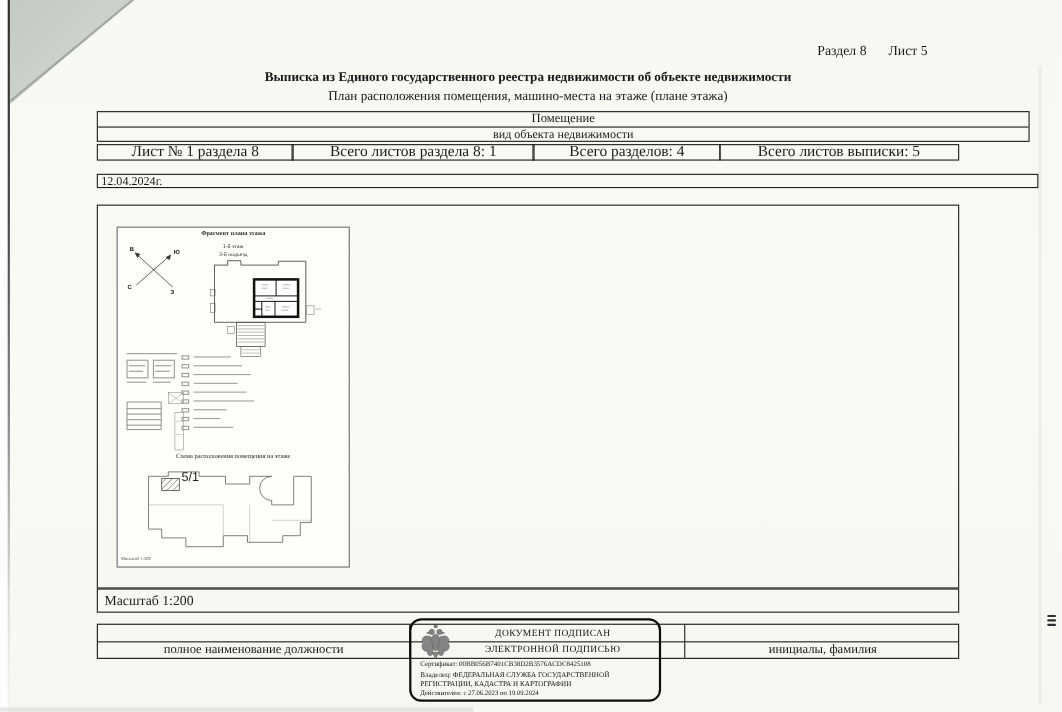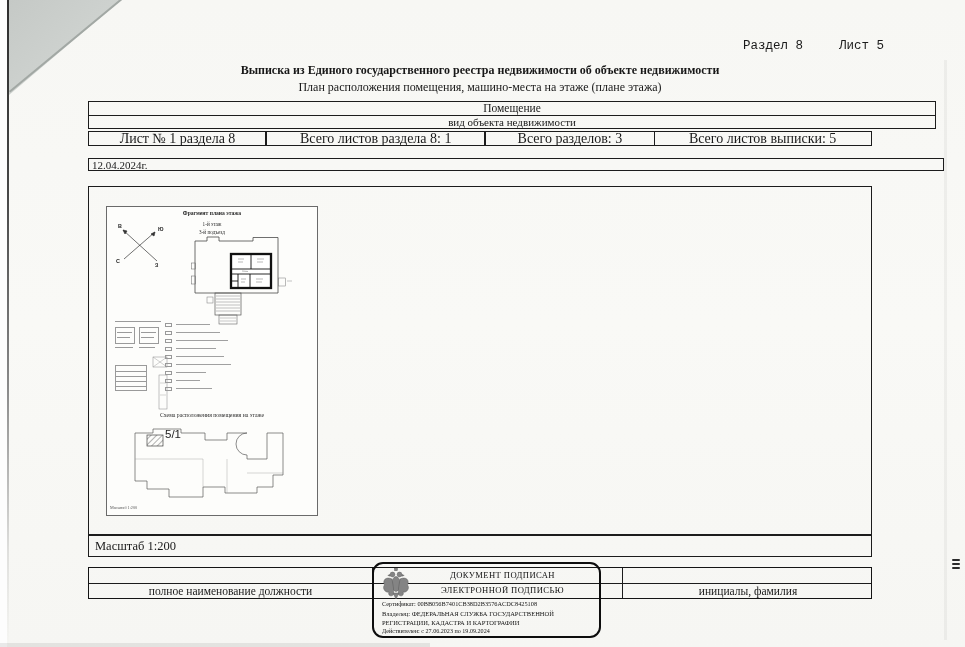--- a/index.html
+++ b/index.html
@@ -16,21 +16,21 @@
      background:linear-gradient(135deg,#c5c9c6 0%,#ced2cf 55%,#dfe2df 100%);
      clip-path:polygon(0 0,100% 0,0 100%);}
   .fold-edge{left:9px;top:91px;width:146px;height:1.6px;background:#a2a8a4;
      transform:rotate(-39.6deg);transform-origin:0 0;}
   .right-shade{left:944px;top:60px;width:3px;height:580px;background:rgba(60,60,60,.06);}
   .right-mark{left:952px;top:559px;width:8px;height:12px;}
   .right-mark div{height:2px;background:#2b2b2b;margin-bottom:2px;border-radius:1px;}
   .bottom-shade{left:0;top:643px;width:430px;height:4px;background:rgba(90,90,90,.12);}
 
   
-  .hdr{top:39px;left:743px;font-size:12.5px;display:flex;gap:36px;font-family:Liberation Mono, monospace;}
+  .hdr{top:39px;left:743px;font-size:12.5px;display:flex;gap:20px;}
   .title{top:63px;left:88px;width:784px;text-align:center;font-size:12px;font-weight:600;color:#181818;}
   .subtitle{top:80px;left:88px;width:784px;text-align:center;font-size:12px;color:#181818;}
 
   
   .bx{border:1.6px solid #1c1c1c;box-sizing:border-box;background:transparent;}
   .t1{left:88px;top:101px;width:848px;height:28px;}
   .t1 .r1{height:14px;border-bottom:1px solid #1c1c1c;box-sizing:border-box;
           text-align:center;font-size:11.5px;line-height:13px;}
   .t1 .r2{height:12px;text-align:center;font-size:11px;line-height:12px;}
   .t2{left:88px;top:131px;width:784px;height:15px;display:flex;border:none;}
@@ -115,21 +115,21 @@
   <div class="abs subtitle">План расположения помещения, машино-места на этаже (плане этажа)</div>
 
   <div class="abs bx t1">
     <div class="r1">Помещение</div>
     <div class="r2">вид объекта недвижимости</div>
   </div>
 
   <div class="abs t2">
     <div class="c" style="width:179px">Лист № 1 раздела 8</div>
     <div class="c" style="width:221px">Всего листов раздела 8: 1</div>
-    <div class="c" style="width:171px">Всего разделов: 3</div>
+    <div class="c" style="width:171px">Всего разделов: 4</div>
     <div class="c" style="width:218px">Всего листов выписки: 5</div>
   </div>
 
   <div class="abs bx t3">12.04.2024г.</div>
 
 
   <div class="abs bx planbox"></div>
 
   <div class="abs sheet">
     <div class="ct fragtitle">Фрагмент плана этажа</div>

